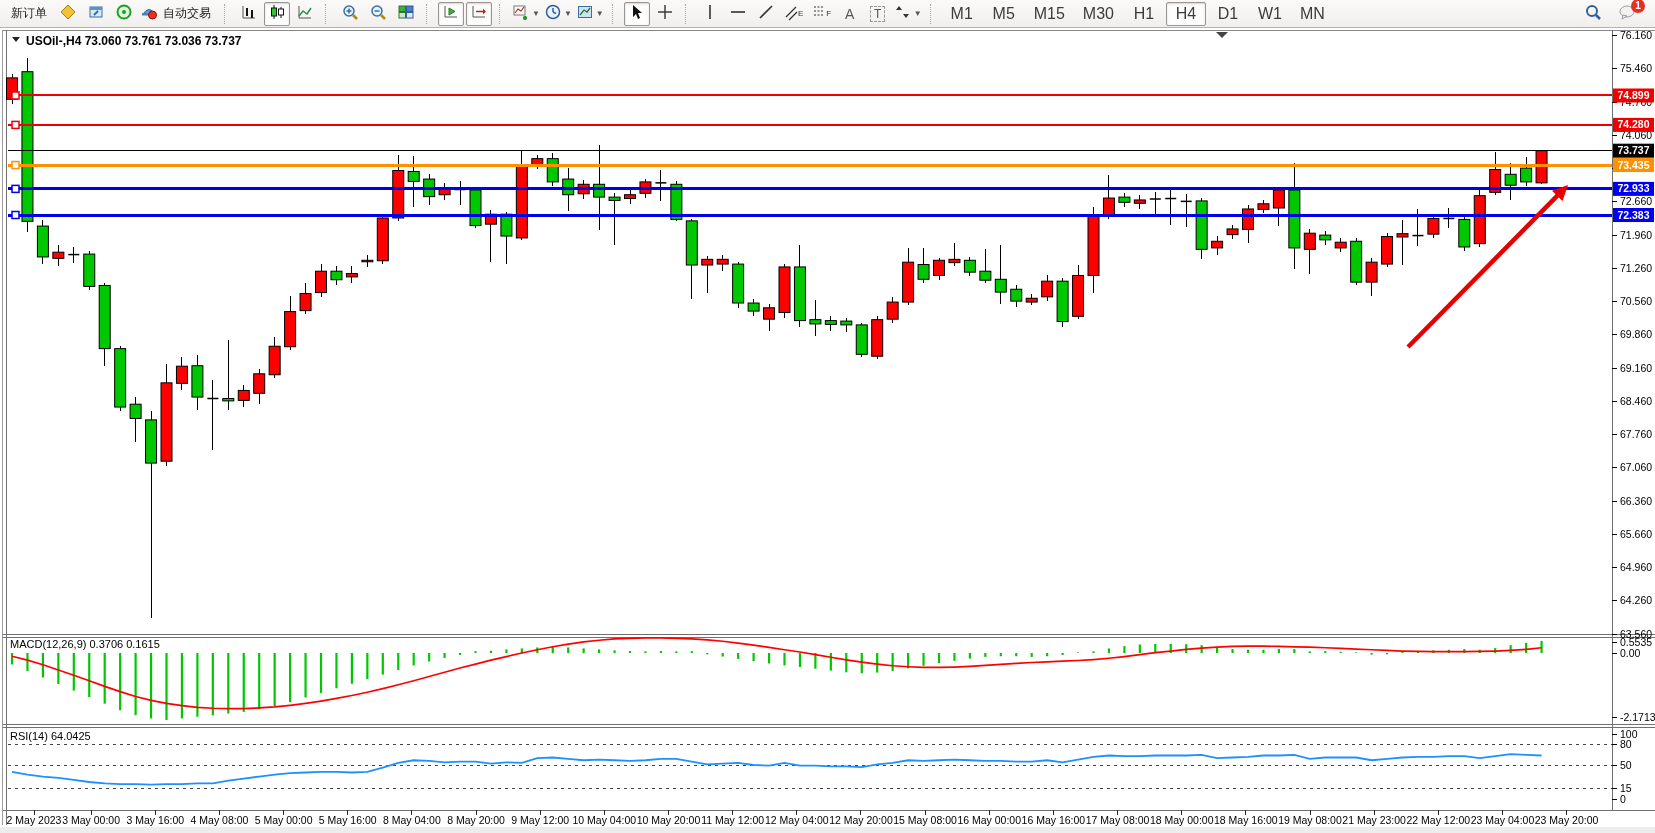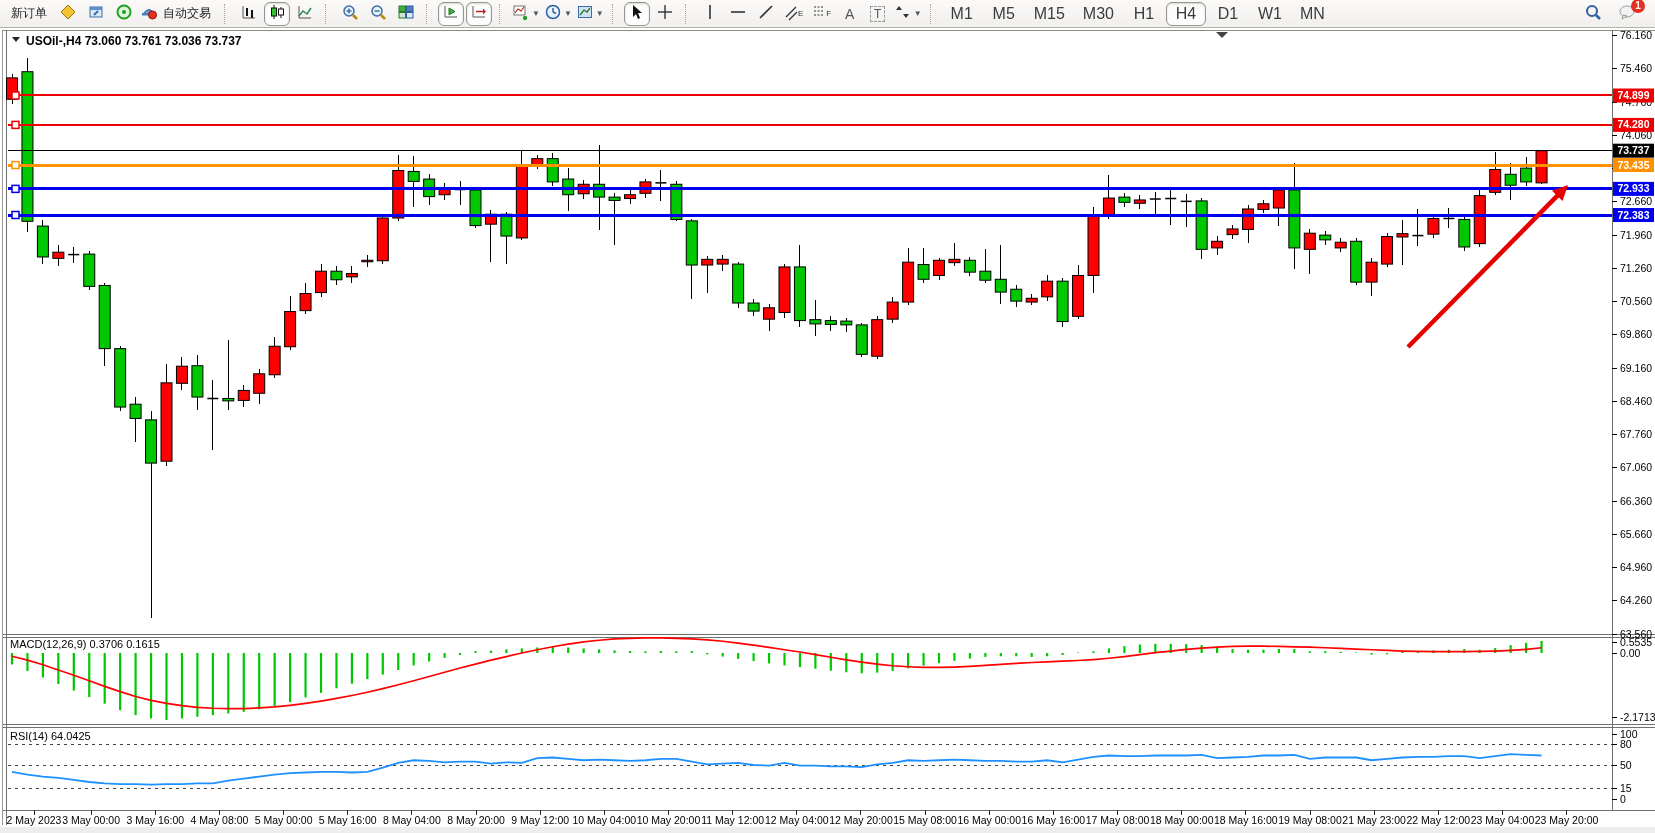--- a/index.html
+++ b/index.html
@@ -2,21 +2,21 @@
 <html><head>
 <meta charset="utf-8">
 <style>
   html,body{margin:0;padding:0;background:#fff;font-family:"Liberation Sans",sans-serif;}
   body{width:1655px;height:833px;overflow:hidden;position:relative;}
   
   #toolbar{height:28px;background:linear-gradient(#fbfaf9,#f1efec);border-bottom:1px solid #b5b2ad;
            display:flex;align-items:center;padding:0 4px;box-sizing:border-box;}
   .tbtn{height:22px;min-width:24px;display:flex;align-items:center;justify-content:center;
         border:1px solid transparent;border-radius:2px;margin:0 1px;cursor:default;}
-  .tbtn.pressed{background:#fdfdfd;border-color:#989590;box-shadow:inset 0 1px 2px #d8d5d0;border-radius:6px;}
+  .tbtn.pressed{background:#fdfdfd;border-color:#989590;box-shadow:inset 0 1px 2px #d8d5d0;}
   .zh{font-size:12px;color:#1a1a1a;padding:0 5px;white-space:nowrap;}
   .tf{padding:0 7px;font-size:16px;color:#3c3c3c;}
   .sep{width:6px;height:20px;border-left:1px dotted #a8a49e;margin:0 4px 0 6px;}
   .caret{font-size:8px;color:#555;margin-left:2px;}
   .right-cluster{margin-left:auto;display:flex;align-items:center;gap:6px;padding-right:10px;}
   .chat-wrap{position:relative;}
   .badge{position:absolute;top:-4px;right:-6px;background:#e33022;color:#fff;font-size:10px;font-weight:bold;
          width:14px;height:14px;border-radius:50%;display:flex;align-items:center;justify-content:center;}
   
   #chart-wrap{position:absolute;left:0;top:28px;width:1655px;height:805px;background:#fff;}

